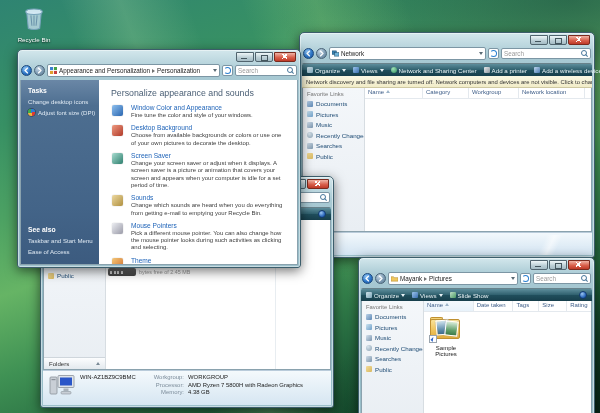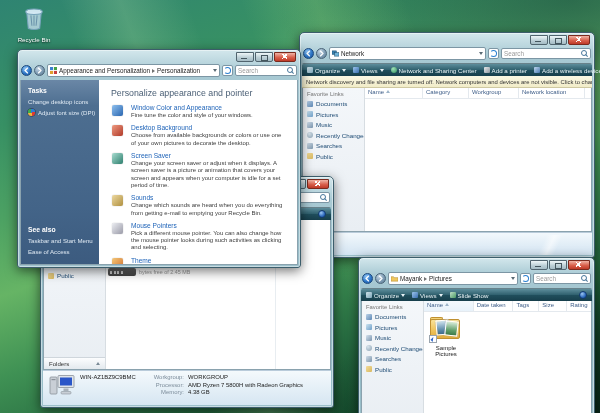--- a/index.html
+++ b/index.html
@@ -534,21 +534,21 @@
         <div class="spring"></div>
         <div class="taskhdr">See also</div>
         <div class="tasklink">
             <span>Taskbar and Start Menu</span>
           </div>
         <div class="tasklink">
             <span>Ease of Access</span>
           </div>
       </div>
       <div class="cpmain">
-        <div class="cphead">Personalize appearance and pointer</div>
+        <div class="cphead">Personalize appearance and sounds</div>
 
         <div class="cpitem">
           <span class="cpic" style="background:linear-gradient(135deg,#8fc0ee,#2a66b0);"></span>
           <div class="cptitle">Window Color and Appearance</div>
           <div class="cpdesc">Fine tune the color and style of your windows.</div>
         </div>
         <div class="cpitem">
           <span class="cpic" style="background:linear-gradient(135deg,#ee9a80,#b03a2a);"></span>
           <div class="cptitle">Desktop Background</div>
           <div class="cpdesc">Choose from available backgrounds or colors or use one of your own pictures to decorate the desktop.</div>

